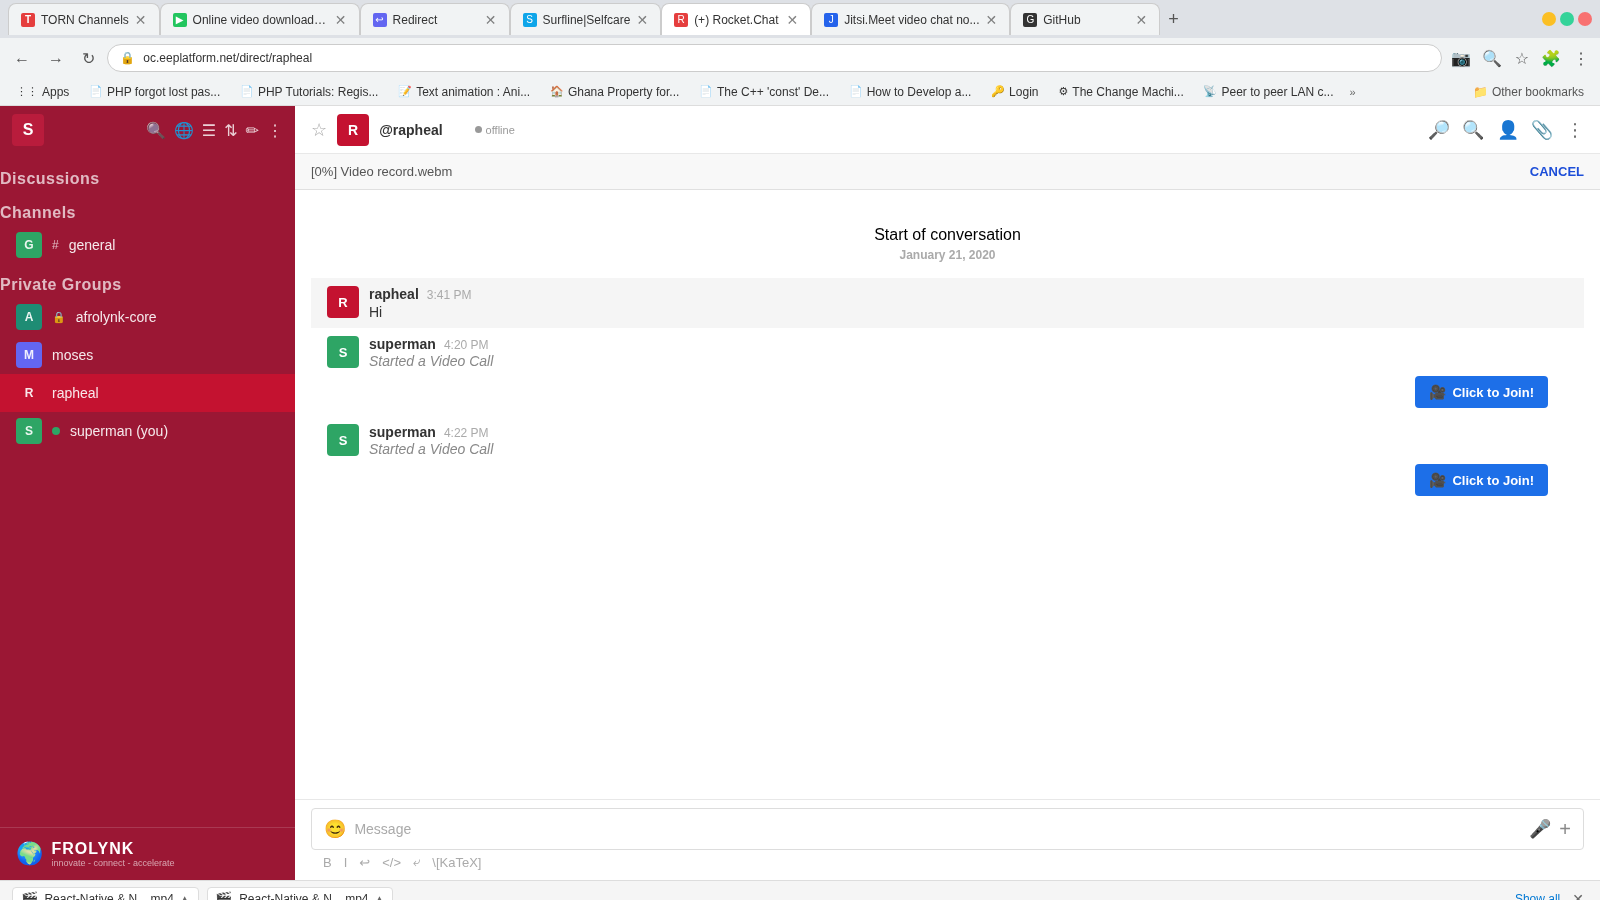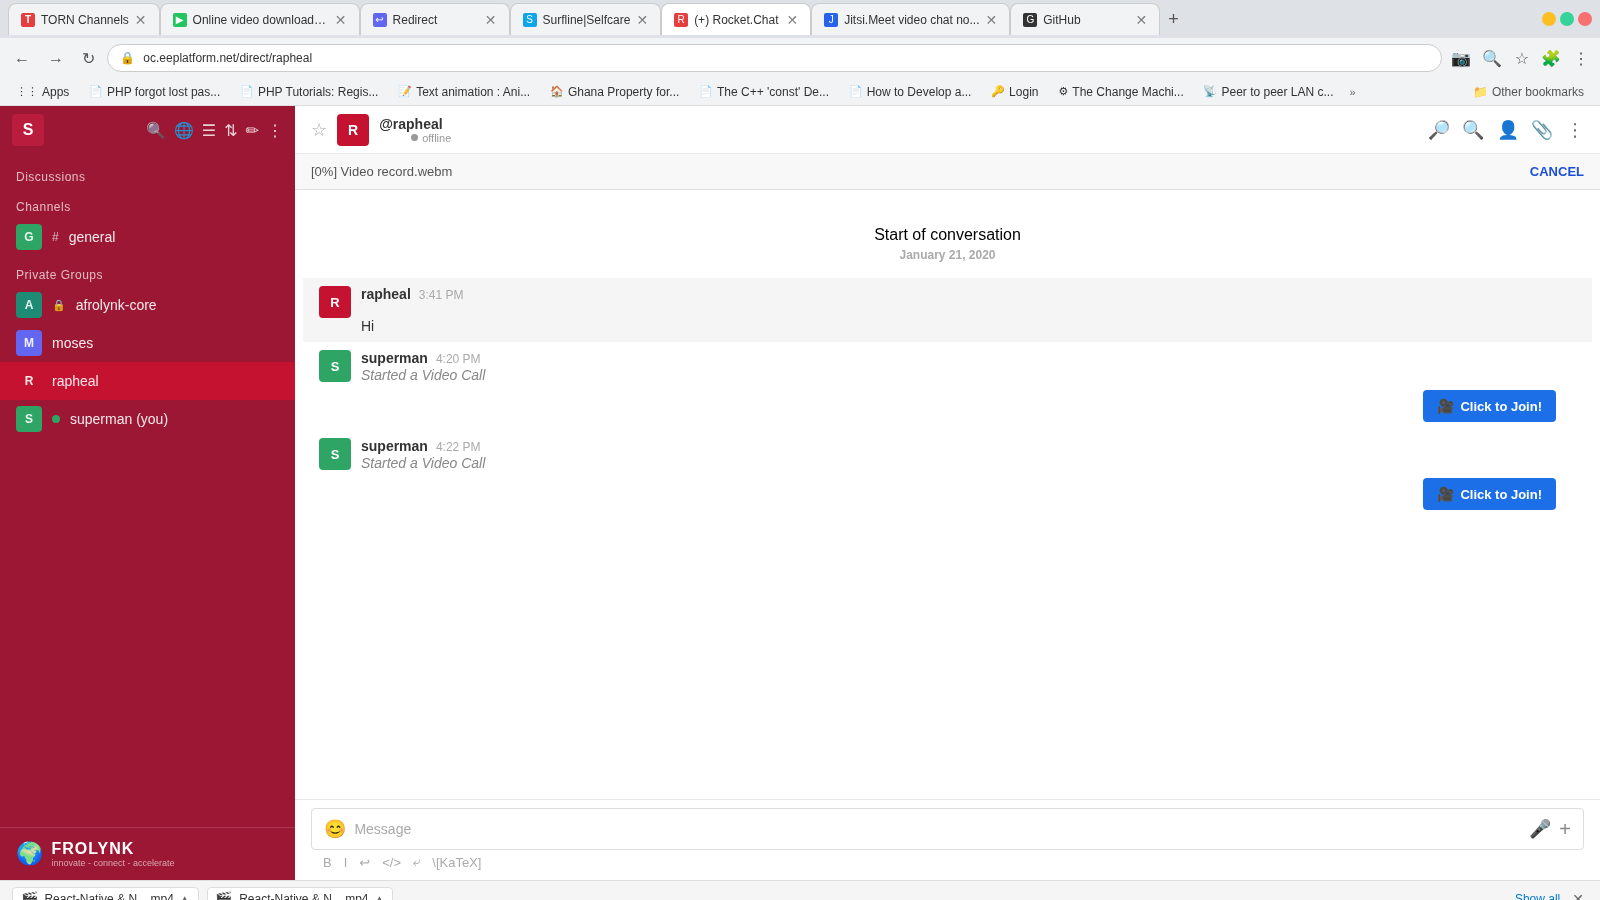--- a/index.html
+++ b/index.html
@@ -33,66 +33,66 @@
     
     .app { display: flex; height: calc(900px - 90px - 36px); }
 
     
     .sidebar { width: 295px; background: #9b1734; color: #fff; display: flex; flex-direction: column; flex-shrink: 0; }
     .sidebar-header { display: flex; align-items: center; padding: 8px 12px; height: 48px; gap: 8px; }
     .sidebar-logo { width: 32px; height: 32px; background: #b91c3c; border-radius: 4px; display: flex; align-items: center; justify-content: center; color: #fff; font-weight: bold; font-size: 16px; flex-shrink: 0; }
     .sidebar-icons { display: flex; gap: 8px; margin-left: auto; color: rgba(255,255,255,0.8); }
     .sidebar-icon { font-size: 16px; cursor: pointer; }
     .sidebar-nav { flex: 1; overflow-y: auto; padding: 4px 0; }
-    .sidebar-section-label { font-size: 12px; font-weight: 400; padding: 12px 16px 4px; color: rgba(255,255,255,0.7); letter-spacing: 0.5px; }
+    .sidebar-section-label { font-size: 16px; font-weight: 700; padding: 12px 0 4px; color: rgba(255,255,255,0.7); letter-spacing: 0.5px; }
     .sidebar-item { display: flex; align-items: center; padding: 6px 16px; cursor: pointer; font-size: 14px; color: rgba(255,255,255,0.9); gap: 10px; }
     .sidebar-item.active { background: #c41230; }
     .sidebar-item-avatar { width: 26px; height: 26px; border-radius: 4px; display: flex; align-items: center; justify-content: center; font-size: 12px; font-weight: bold; flex-shrink: 0; }
     .sidebar-item-avatar.green { background: #2ea565; }
     .sidebar-item-avatar.teal { background: #1e8c74; }
     .sidebar-item-avatar.user-moses { background: #6366f1; }
     .sidebar-item-avatar.user-superman { background: #2ea565; }
     .sidebar-dot { width: 8px; height: 8px; border-radius: 50%; background: #2ea565; flex-shrink: 0; }
     .sidebar-item-name { flex: 1; }
     .sidebar-footer { padding: 12px 16px; border-top: 1px solid rgba(255,255,255,0.15); }
     .frolynk-logo { display: flex; align-items: center; gap: 8px; }
     .frolynk-africa-icon { font-size: 22px; }
     .frolynk-text { font-size: 16px; font-weight: bold; color: #fff; letter-spacing: 1px; }
     .frolynk-tagline { font-size: 9px; color: rgba(255,255,255,0.6); }
 
     
     .chat-area { flex: 1; display: flex; flex-direction: column; background: #fff; }
     .chat-header { display: flex; align-items: center; padding: 0 16px; height: 48px; border-bottom: 1px solid #e8e8e8; gap: 10px; flex-shrink: 0; }
     .chat-header-star { font-size: 18px; color: #aaa; cursor: pointer; }
     .chat-header-avatar { width: 32px; height: 32px; border-radius: 4px; background: #c41230; display: flex; align-items: center; justify-content: center; color: #fff; font-weight: bold; font-size: 14px; flex-shrink: 0; }
-    .chat-header-info { display: flex; flex-direction: column; }
+    .chat-header-info { display: flex; flex-direction: row; }
     .chat-header-name { font-size: 14px; font-weight: 600; color: #333; }
     .chat-header-status { font-size: 11px; color: #999; display: flex; align-items: center; gap: 4px; margin-left: 32px; }
     .status-dot-offline { width: 7px; height: 7px; border-radius: 50%; background: #999; }
     .chat-header-actions { margin-left: auto; display: flex; gap: 12px; align-items: center; color: #666; }
     .chat-header-action { font-size: 18px; cursor: pointer; }
 
     
     .upload-bar { display: flex; align-items: center; padding: 0 16px; height: 36px; background: #f8f8f8; border-bottom: 1px solid #e0e0e0; font-size: 13px; color: #555; flex-shrink: 0; }
     .upload-bar-text { flex: 1; }
     .upload-cancel { color: #1d4ed8; font-weight: 600; cursor: pointer; font-size: 13px; margin-left: auto; }
 
     
-    .messages-container { flex: 1; overflow-y: auto; padding: 16px 8px; background: #fff; }
+    .messages-container { flex: 1; overflow-y: auto; padding: 16px 16px; background: #fff; }
     .conversation-start { text-align: center; padding: 20px 0 4px; }
     .conversation-date { text-align: center; font-size: 12px; color: #aaa; font-weight: 600; padding-bottom: 16px; }
     .message-row { display: flex; align-items: flex-start; padding: 8px 16px; gap: 10px; }
     .message-avatar { width: 32px; height: 32px; border-radius: 4px; display: flex; align-items: center; justify-content: center; font-size: 13px; font-weight: bold; color: #fff; flex-shrink: 0; }
     .message-avatar.rapheal { background: #c41230; }
     .message-avatar.superman { background: #2ea565; }
     .message-body { flex: 1; }
     .message-header { display: flex; align-items: baseline; gap: 8px; }
     .message-author { font-size: 14px; font-weight: 600; color: #333; }
     .message-time { font-size: 12px; color: #aaa; }
-    .message-text { font-size: 14px; color: #333; margin-top: 16px; }
+    .message-text { font-size: 14px; color: #333; margin-top: 2px; }
     .message-italic { font-style: italic; color: #888; font-size: 14px; margin-top: 2px; }
     .message-actions { display: flex; gap: 4px; margin-left: auto; color: #aaa; opacity: 0; }
     .message-action-icon { font-size: 14px; cursor: pointer; }
     .click-to-join-btn { display: inline-flex; align-items: center; gap: 6px; background: #1d6fe8; color: #fff; border: none; border-radius: 4px; padding: 8px 14px; font-size: 13px; font-weight: 600; cursor: pointer; margin-top: 6px; float: right; margin-right: 20px; }
     .video-icon { font-size: 14px; }
 
     
     .message-input-area { padding: 8px 16px; border-top: 1px solid #e8e8e8; flex-shrink: 0; }
     .message-input-box { display: flex; align-items: center; border: 1px solid #ddd; border-radius: 4px; padding: 0 12px; height: 42px; gap: 8px; }
     .emoji-btn { font-size: 18px; cursor: pointer; color: #888; flex-shrink: 0; }

